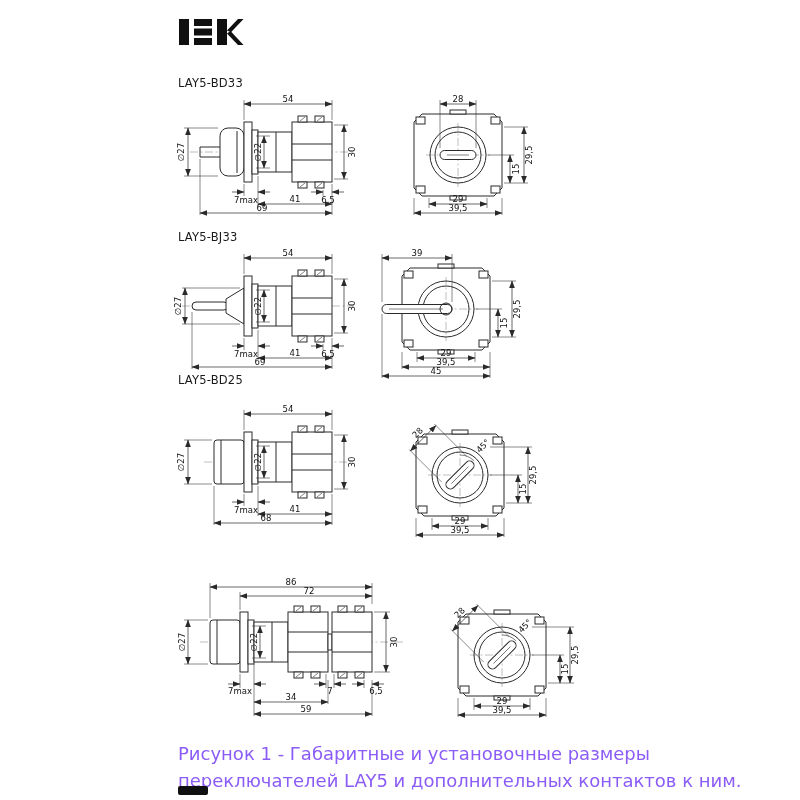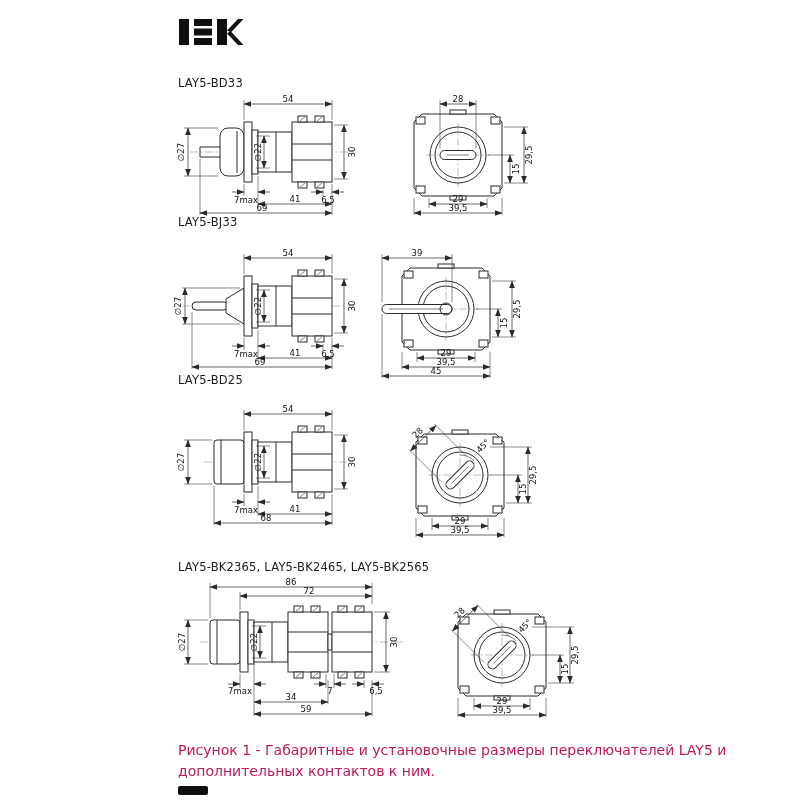--- a/index.html
+++ b/index.html
@@ -1,21 +1,21 @@
 <!DOCTYPE html>
 <html><head>
 <meta charset="utf-8">
 <style>
   *{margin:0;padding:0;box-sizing:border-box}
   html,body{width:800px;height:800px;background:#fff}
   body{font-family:"DejaVu Sans",sans-serif;color:#111}
   .page{position:relative;width:748px;height:800px;background:#fff;overflow:hidden}
   .abs{position:absolute}
   .fig-title{position:absolute;font-size:11.5px;color:#1a1a1a;letter-spacing:.2px}
-  .caption{position:absolute;font-size:14px;line-height:1.5;color:#be185d;width:600px}
+  .caption{position:absolute;font-size:18px;line-height:1.5;color:#8b5cf6;width:600px}
   svg.draw{position:absolute;overflow:visible}
   .ln{stroke:#2a2a2a;stroke-width:1;fill:none}
   .fw{stroke:#2a2a2a;stroke-width:1;fill:#fff}
   .thin{stroke:#2a2a2a;stroke-width:.6;fill:none}
   .cl{stroke:#8a8a8a;stroke-width:.55;fill:none;stroke-dasharray:8 2.5 2 2.5}
   .ext{stroke:#2a2a2a;stroke-width:.55;fill:none}
   .dl{stroke:#2a2a2a;stroke-width:.7;fill:none;marker-start:url(#arr);marker-end:url(#arr)}
   .dls{stroke:#2a2a2a;stroke-width:.7;fill:none;marker-end:url(#arr)}
   text.dim{font-size:8.5px;fill:#111;text-anchor:middle;font-family:"DejaVu Sans",sans-serif}
   .logo-shape{fill:#101010}
@@ -158,21 +158,21 @@
       <line class="dl" x1="37" y1="112" x2="95" y2="112"></line>
       <text class="dim" x="66" y="109.5">29</text>
 
       <line class="ext" x1="22" y1="106" x2="22" y2="123"></line>
       <line class="ext" x1="110" y1="106" x2="110" y2="123"></line>
       <line class="dl" x1="22" y1="121" x2="110" y2="121"></line>
       <text class="dim" x="66" y="118.5">39,5</text>
     </g>
   </svg>
 
-  <div class="fig-title" style="left:178px;top:215px">LAY5-BJ33</div>
+  <div class="fig-title" style="left:178px;top:230px">LAY5-BJ33</div>
 
   <svg class="draw" style="left:176px;top:246px" width="200" height="124" viewBox="0 0 200 124">
     <line class="cl" x1="6" y1="60" x2="178" y2="60"></line>
     <g>
       <rect class="fw" x="16" y="56" width="36" height="8" rx="4"></rect>
       <polygon class="fw" points="50,53 68,42 68,78 50,67"></polygon>
     </g>
     <g>
       <rect class="fw" x="68" y="30" width="8" height="60"></rect>
       <rect class="fw" x="76" y="38" width="6" height="44"></rect>
@@ -385,21 +385,20 @@
       <line class="dl" x1="46" y1="126" x2="102" y2="126"></line>
       <text class="dim" x="74" y="123.5">29</text>
 
       <line class="ext" x1="30" y1="118" x2="30" y2="137"></line>
       <line class="ext" x1="118" y1="118" x2="118" y2="137"></line>
       <line class="dl" x1="30" y1="135" x2="118" y2="135"></line>
       <text class="dim" x="74" y="132.5">39,5</text>
     </g>
   </svg>
 
-  <div class="fig-title" style="left:178px;top:560px">LAY5-BK2365, LAY5-BK2465, LAY5-BK2565</div>
 
   <svg class="draw" style="left:176px;top:576px" width="240" height="150" viewBox="0 0 240 150">
     <line class="cl" x1="24" y1="66" x2="228" y2="66"></line>
     <g>
       <rect class="fw" x="34" y="44" width="30" height="44" rx="3"></rect>
       <line class="ln" x1="41" y1="44" x2="41" y2="88"></line>
     </g>
     <g>
       <rect class="fw" x="64" y="36" width="8" height="60"></rect>
       <rect class="fw" x="72" y="44" width="6" height="44"></rect>

